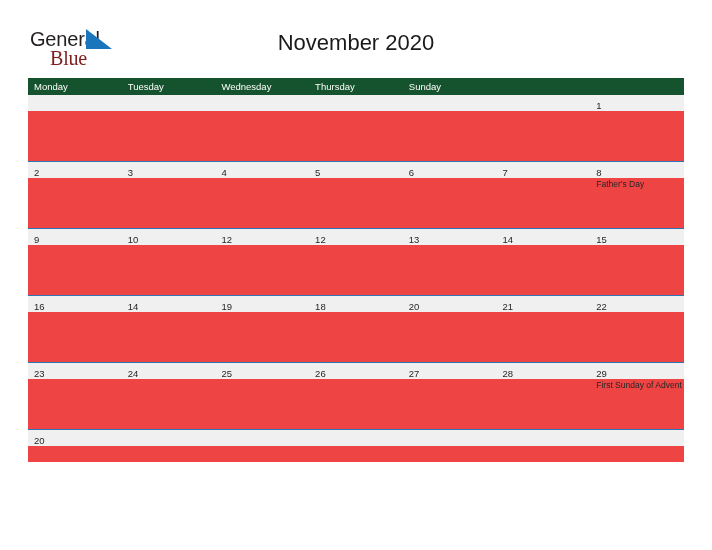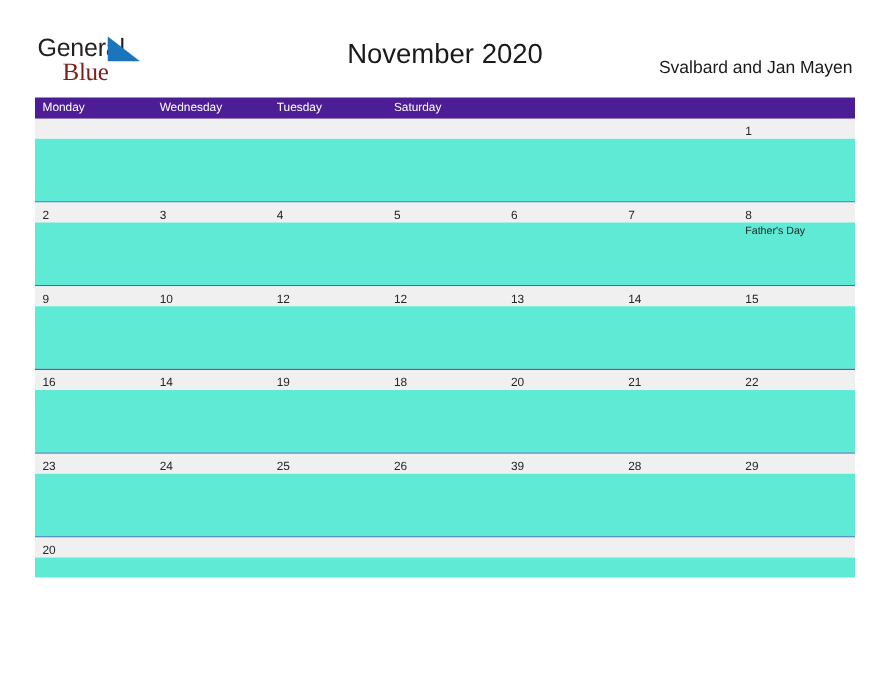--- a/index.html
+++ b/index.html
@@ -86,21 +86,21 @@
   .calendar {
     position: absolute;
     left: 28px;
     top: 78px;
     width: 656px;
   }
   .weekday-row {
     display: flex;
     width: 656px;
     height: 17px;
-    background: #4c1d95;
+    background: #14532d;
   }
   .weekday {
     width: 93.71px;
     box-sizing: border-box;
     padding-left: 6px;
     color: #ffffff;
     font-size: 9.5px;
     line-height: 17px;
     font-family: "Liberation Sans", sans-serif;
     white-space: nowrap;
@@ -118,21 +118,21 @@
   .date-band {
     display: flex;
     width: 656px;
     height: 16px;
     background: #f0f0f0;
   }
   .body-band {
     display: flex;
     width: 656px;
     height: 50px;
-    background: #5eead4;
+    background: #ef4444;
   }
   .week-row.last .body-band {
     height: 16px;
   }
   .cell {
     width: 93.71px;
     box-sizing: border-box;
     padding-left: 6px;
     overflow: hidden;
   }
@@ -161,30 +161,30 @@
       <span class="logo-general">General</span>
       <span class="logo-mark">
         <svg width="28" height="22" viewBox="0 0 28 22" xmlns="http://www.w3.org/2000/svg">
           <polygon points="0,0 26,20 0,20" fill="#1b75bc"></polygon>
         </svg>
       </span>
       <span class="logo-blue">Blue</span>
     </div>
 
     <div class="title">November 2020</div>
-    <div class="region">Svalbard and Jan Mayen</div>
   </div>
 
   <div class="calendar">
 
     <div class="weekday-row">
       <div class="weekday">Monday</div>
+      <div class="weekday">Tuesday</div>
       <div class="weekday">Wednesday</div>
-      <div class="weekday">Tuesday</div>
-      <div class="weekday">Saturday</div>
+      <div class="weekday">Thursday</div>
+      <div class="weekday">Sunday</div>
     </div>
 
     <div class="week-row first">
       <div class="date-band">
         <div class="cell"><span class="date-num"></span></div>
         <div class="cell"><span class="date-num"></span></div>
         <div class="cell"><span class="date-num"></span></div>
         <div class="cell"><span class="date-num"></span></div>
         <div class="cell"><span class="date-num"></span></div>
         <div class="cell"><span class="date-num"></span></div>
@@ -319,21 +319,21 @@
           </div>
       </div>
     </div>
 
     <div class="week-row">
       <div class="date-band">
         <div class="cell"><span class="date-num">23</span></div>
         <div class="cell"><span class="date-num">24</span></div>
         <div class="cell"><span class="date-num">25</span></div>
         <div class="cell"><span class="date-num">26</span></div>
-        <div class="cell"><span class="date-num">39</span></div>
+        <div class="cell"><span class="date-num">27</span></div>
         <div class="cell"><span class="date-num">28</span></div>
         <div class="cell"><span class="date-num">29</span></div>
       </div>
       <div class="body-band">
         <div class="cell">
             <div class="event"></div>
           </div>
         <div class="cell">
             <div class="event"></div>
           </div>
@@ -342,20 +342,23 @@
           </div>
         <div class="cell">
             <div class="event"></div>
           </div>
         <div class="cell">
             <div class="event"></div>
           </div>
         <div class="cell">
             <div class="event"></div>
           </div>
+        <div class="cell">
+            <div class="event">First Sunday of Advent</div>
+          </div>
       </div>
     </div>
 
     <div class="week-row last">
       <div class="date-band">
         <div class="cell"><span class="date-num">20</span></div>
         <div class="cell"><span class="date-num"></span></div>
         <div class="cell"><span class="date-num"></span></div>
         <div class="cell"><span class="date-num"></span></div>
         <div class="cell"><span class="date-num"></span></div>

